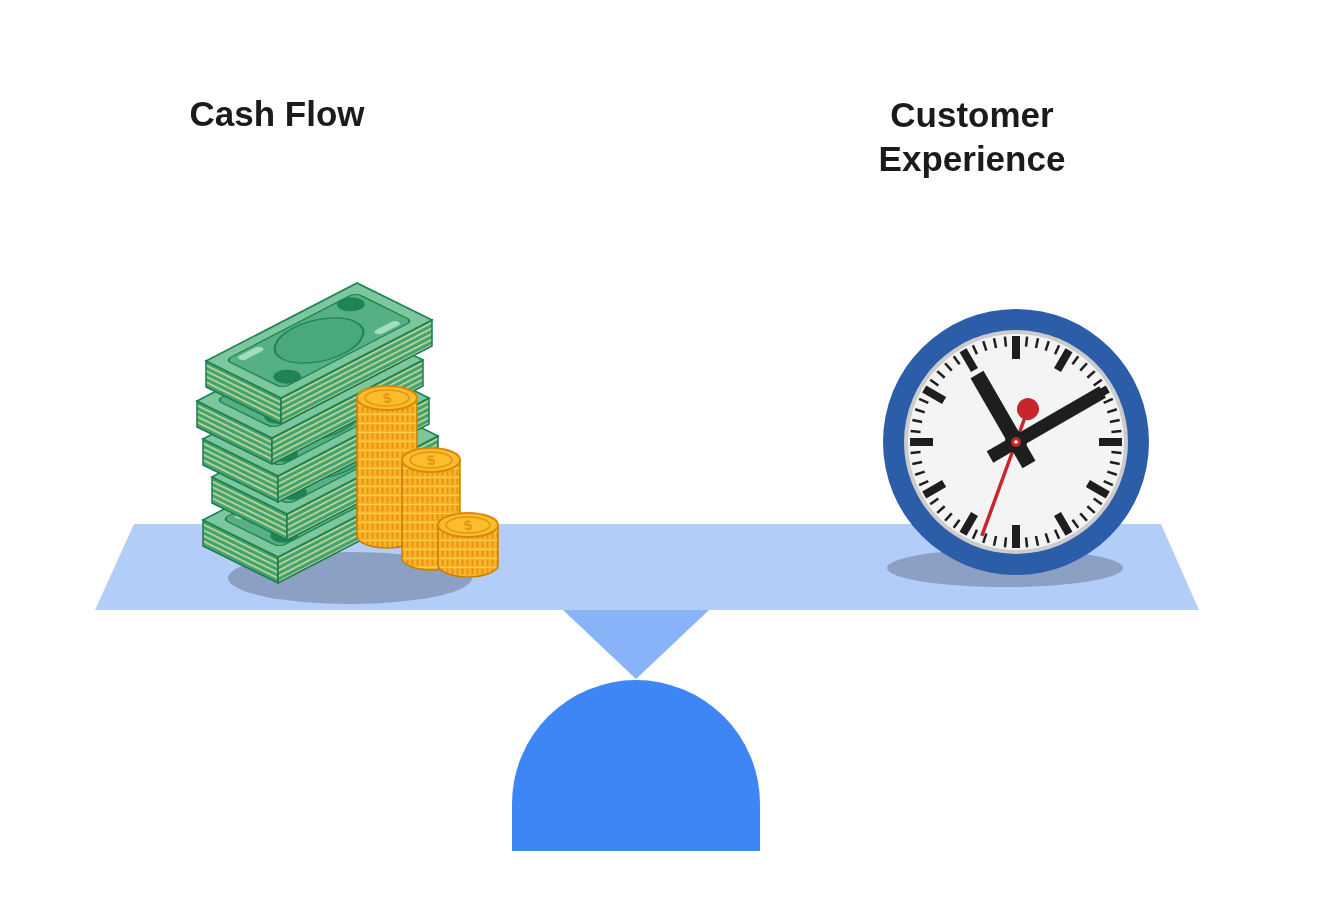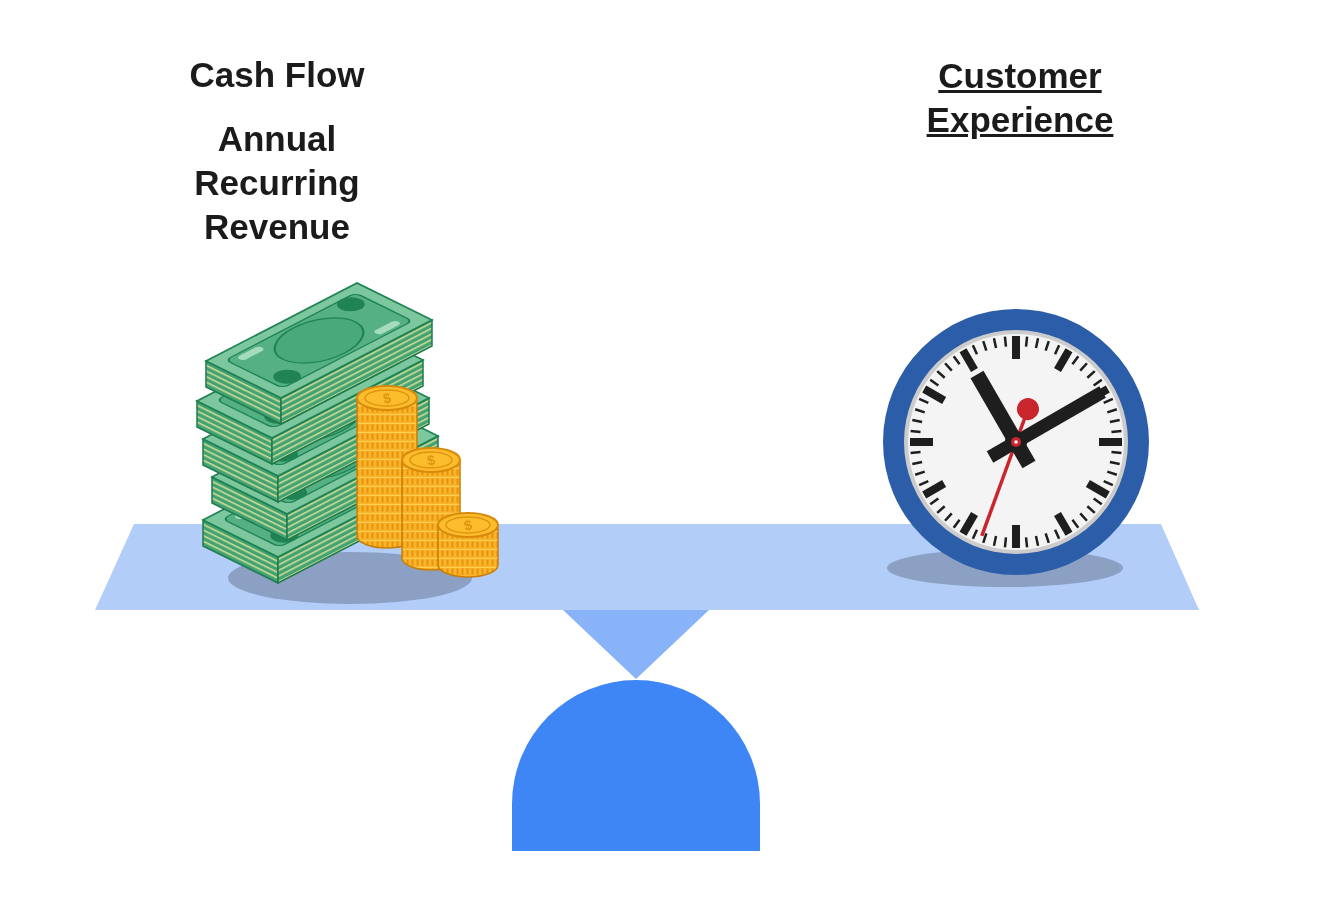--- a/index.html
+++ b/index.html
@@ -1,24 +1,24 @@
 <!DOCTYPE html>
 <html><head>
 <meta charset="utf-8">
 <style>
   html,body{margin:0;padding:0;background:#ffffff;}
   .stage{position:relative;width:1329px;height:909px;background:#ffffff;overflow:hidden;
          font-family:"Liberation Sans", sans-serif;}
   .stage svg{position:absolute;left:0;top:0;}
   .label{position:absolute;text-align:center;color:#1b1b1b;font-weight:bold;
-         font-size:35px;line-height:44px;}
+         font-size:35px;line-height:44px;margin-top:39px;}
   .label p{margin:0;white-space:pre-line;}
   .label p + p{margin-top:20px;}
   .label.left{left:147px;top:53px;width:260px;}
-  .label.right{left:880px;top:54px;width:280px;text-decoration:underline;}
+  .label.right{left:832px;top:54px;width:280px;}
 </style>
 </head>
 <body>
 
 <div class="stage">
 
   <svg width="1329" height="909" viewBox="0 0 1329 909">
     <defs>
       <pattern id="stripeL" patternUnits="userSpaceOnUse" width="10" height="5" patternTransform="rotate(26.3)">
         <rect width="10" height="5" fill="#3fa473"></rect>
@@ -170,21 +170,18 @@
         <circle cx="0" cy="35" r="11" fill="#c8252c"></circle>
       </g>
       <circle r="11" fill="#1e1e1e"></circle>
       <circle r="5" fill="#c8252c"></circle>
       <circle r="1.8" fill="#ffffff"></circle>
     </g>
   </svg>
 
   <div class="label left">
     <p>Cash Flow</p>
-    <p>Annual
-Recurring
-Revenue</p>
   </div>
   <div class="label right">
     <p>Customer
 Experience</p>
   </div>
 </div>
 
 </body></html>

